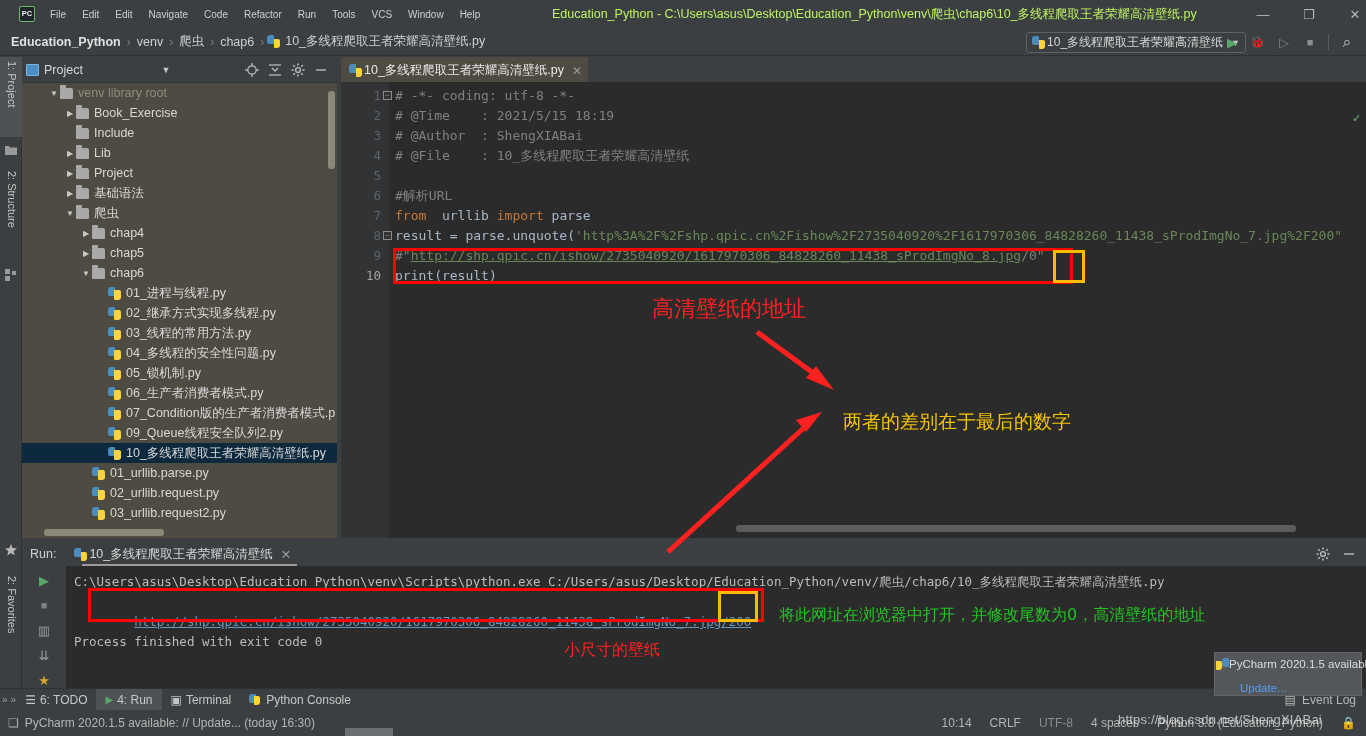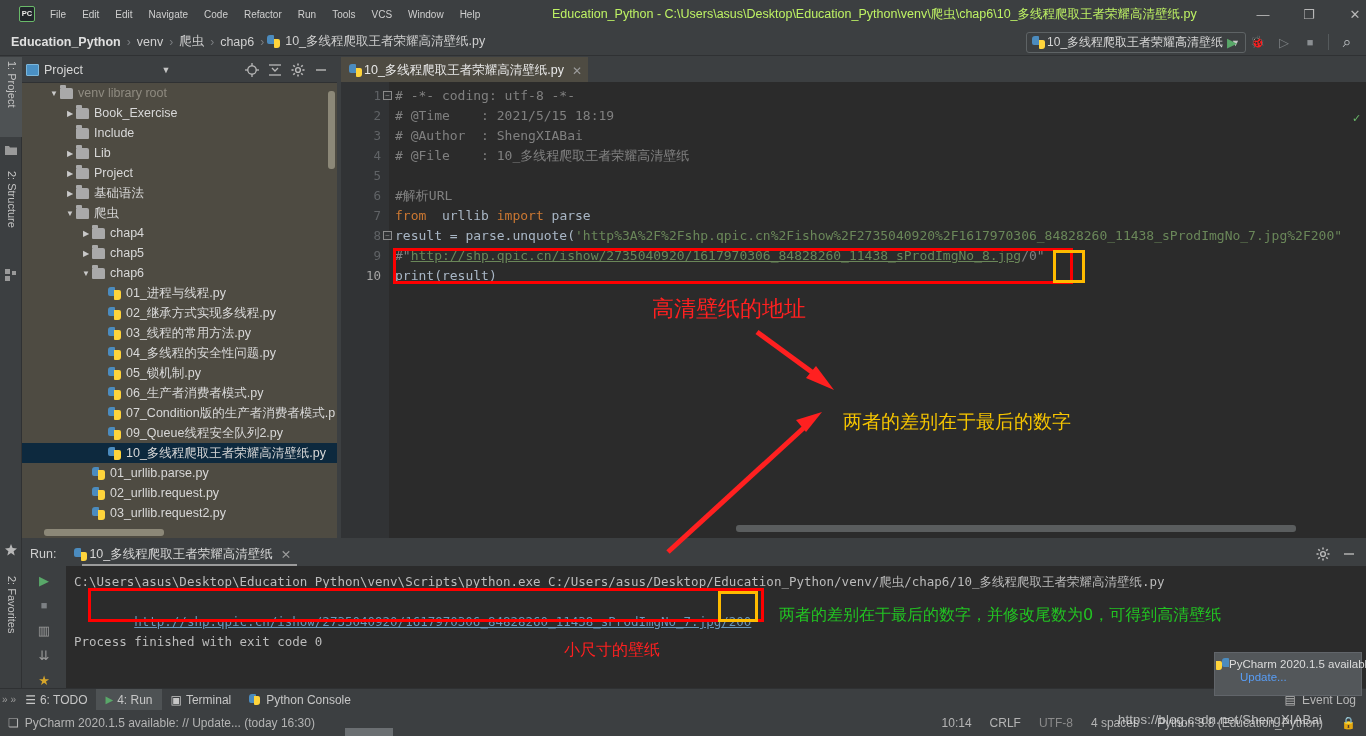--- a/index.html
+++ b/index.html
@@ -216,21 +216,21 @@
   .sb-left { display: flex; align-items: center; gap: 6px; padding-left: 8px; }
   .sb-right { margin-left: auto; display: flex; align-items: center; gap: 18px; padding-right: 10px; }
   .sb-dim { color: #8b8b8b; }
 
   
   .notif {
     position: absolute; right: 4px; top: 652px; width: 148px; height: 44px;
     background: #53575a; border: 1px solid #61656a; padding: 5px 7px;
   }
   .notif-t1 { display: flex; align-items: center; gap: 5px; color: #dcdcdc; font-size: 11.5px; white-space: nowrap; }
-  .notif-link { color: #589df6; font-size: 11.5px; margin-left: 18px; margin-top: 1px; }
+  .notif-link { color: #589df6; font-size: 11.5px; margin-left: 18px; margin-top: 12px; }
 
   
   .anno { position: absolute; pointer-events: none; }
   .anno-text { position: absolute; white-space: nowrap; font-family: "DejaVu Sans", sans-serif; }
   .box-red { position: absolute; border: 3px solid #ff0000; }
   .box-yellow { position: absolute; border: 3px solid #ffbb00; }
   .watermark {
     position: absolute; left: 1118px; top: 712px; color: #e8e8e8; opacity: .72;
     font-size: 13px; white-space: nowrap; font-family: "Liberation Sans", sans-serif;
     letter-spacing: .2px;
@@ -622,21 +622,21 @@
 
     <g>
       <line x1="668" y1="552" x2="808" y2="424" stroke="#ff2020" stroke-width="5"></line>
       <polygon points="822,412 796,420 806,432" fill="#ff2020"></polygon>
     </g>
   </svg>
 
   <div class="anno-text" style="left:652px;top:294px;color:#ff2020;font-size:22px">高清壁纸的地址</div>
   <div class="anno-text" style="left:843px;top:409px;color:#f5c400;font-size:19px">两者的差别在于最后的数字</div>
   <div class="anno-text" style="left:564px;top:640px;color:#ff2020;font-size:16px">小尺寸的壁纸</div>
-  <div class="anno-text" style="left:779px;top:605px;color:#22c322;font-size:16px">两者的差别在于最后的数字，并修改尾数为0，可得到高清壁纸</div>
+  <div class="anno-text" style="left:779px;top:605px;color:#22c322;font-size:16px">将此网址在浏览器中打开，并修改尾数为0，高清壁纸的地址</div>
 
   <div class="box-red" style="left:393px;top:248px;width:680px;height:36px"></div>
   <div class="box-yellow" style="left:1053px;top:250px;width:32px;height:33px"></div>
   <div class="box-red" style="left:88px;top:588px;width:676px;height:34px"></div>
   <div class="box-yellow" style="left:718px;top:591px;width:40px;height:31px"></div>
 
   <div class="watermark">https://blog.csdn.net/ShengXIABai</div>
   <div class="taskbar-shadow"></div>
 </div>
 

